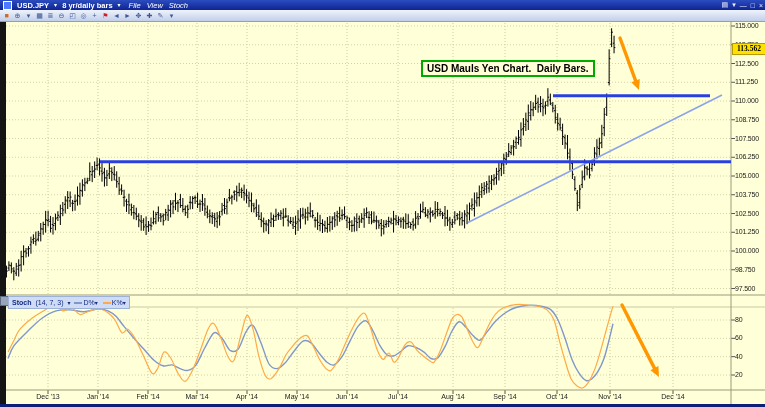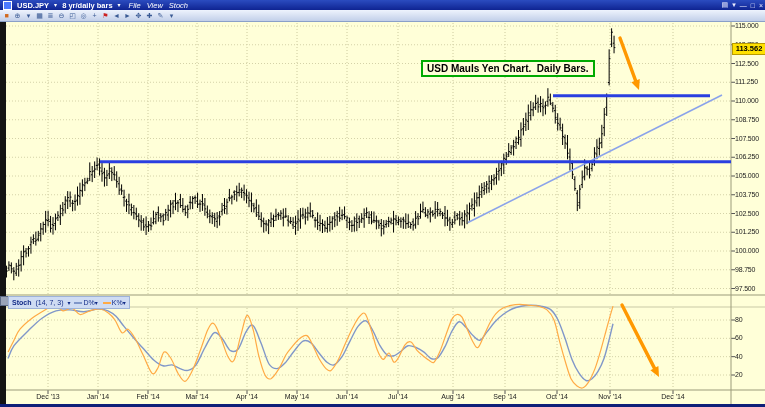--- a/index.html
+++ b/index.html
@@ -170,21 +170,21 @@
       <span class="tool-icon">◄</span>
       <span class="tool-icon">►</span>
       <span class="tool-icon">✥</span>
       <span class="tool-icon">✚</span>
       <span class="tool-icon">✎</span>
       <span class="tool-icon">▾</span>
     </div>
 
   <div class="abs annotation">USD Mauls Yen Chart.  Daily Bars.</div>
 
-  <div class="abs badge" id="price-badge" style="top: 42.57px;">113.562</div>
+  <div class="abs badge" id="price-badge" style="top: 42.57px; font-family: Liberation Serif, serif;">113.562</div>
 
   <div id="price-axis">
       <span class="price-label" style="top: 22px;">115.000</span>
       <span class="price-label" style="top: 40.75px;">113.750</span>
       <span class="price-label" style="top: 59.5px;">112.500</span>
       <span class="price-label" style="top: 78.25px;">111.250</span>
       <span class="price-label" style="top: 97px;">110.000</span>
       <span class="price-label" style="top: 115.75px;">108.750</span>
       <span class="price-label" style="top: 134.5px;">107.500</span>
       <span class="price-label" style="top: 153.25px;">106.250</span>

